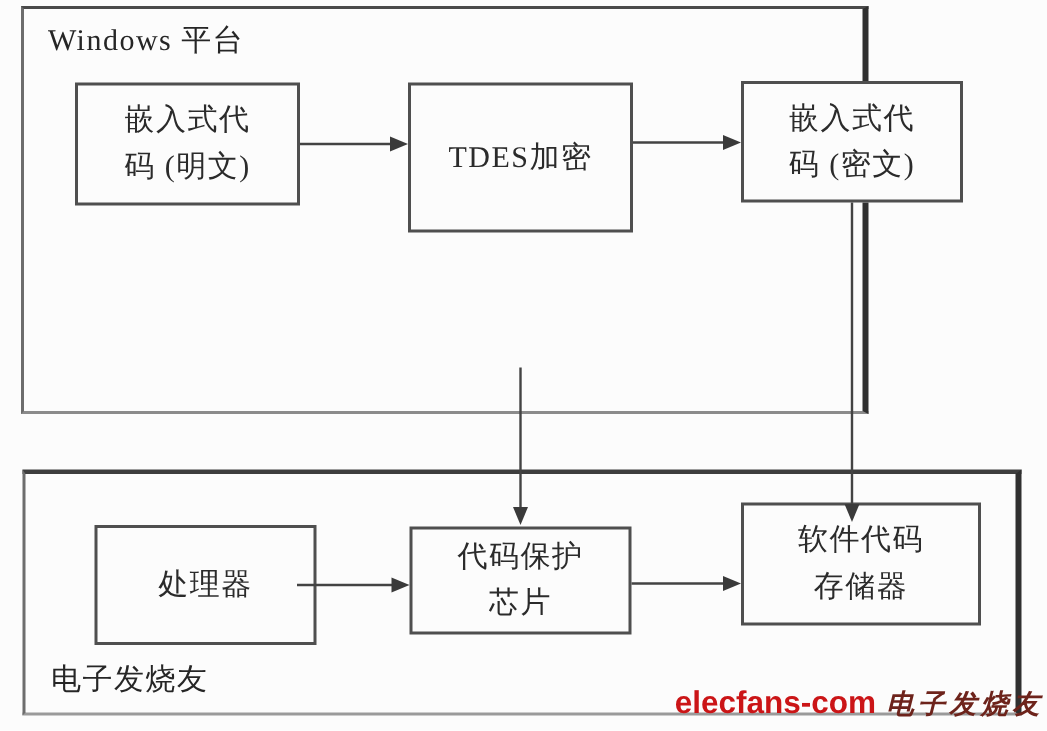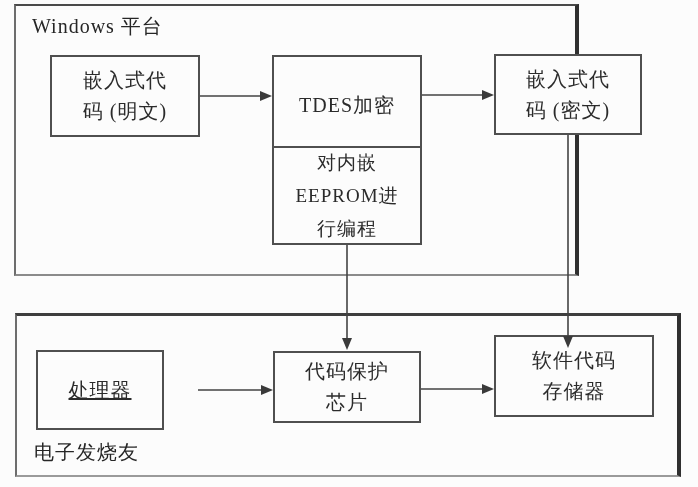--- a/index.html
+++ b/index.html
@@ -60,21 +60,21 @@
     font-size: 20px;
     line-height: 1.55;
     color: #2b2b2b;
     white-space: pre-line;
     letter-spacing: 1px;
   }
   .box-plain     { left: 50px;  top: 55px;  width: 150px; height: 82px; }
   .box-tdes      { left: 272px; top: 55px;  width: 150px; height: 100px; }
   .box-cipher    { left: 494px; top: 54px;  width: 148px; height: 81px; }
   .box-eeprom    { left: 272px; top: 146px; width: 150px; height: 99px; font-size: 19px; line-height: 1.75; }
-  .box-processor { left: 36px;  top: 350px; width: 128px; height: 80px; text-decoration: underline; }
+  .box-processor { left: 63px;  top: 350px; width: 148px; height: 80px; }
   .box-chip      { left: 273px; top: 351px; width: 148px; height: 72px; }
   .box-memory    { left: 494px; top: 335px; width: 160px; height: 82px; }
 
   .connectors {
     position: absolute;
     left: 0; top: 0;
     width: 698px; height: 487px;
     pointer-events: none;
   }
   .connectors line { stroke: #434343; stroke-width: 1.6; }
@@ -119,23 +119,20 @@
   </div>
 
   <div class="box box-plain">嵌入式代
 码 (明文)</div>
 
   <div class="box box-tdes">TDES加密</div>
 
   <div class="box box-cipher">嵌入式代
 码 (密文)</div>
 
-  <div class="box box-eeprom">对内嵌
-EEPROM进
-行编程</div>
 
   <div class="box box-processor">处理器</div>
 
   <div class="box box-chip">代码保护
 芯片</div>
 
   <div class="box box-memory">软件代码
 存储器</div>
 
   <svg class="connectors" viewBox="0 0 698 487">
@@ -158,14 +155,18 @@
     <g>
       <line x1="198" y1="390" x2="262" y2="390"></line>
       <polygon points="273,390 261,385 261,395"></polygon>
     </g>
     <g>
       <line x1="421" y1="389" x2="483" y2="389"></line>
       <polygon points="494,389 482,384 482,394"></polygon>
     </g>
   </svg>
 
+  <div class="watermark">
+    <span class="wm-logo"><span>elecfans</span><span>-</span><span>com</span></span>
+    <span class="wm-slogan">电子发烧友</span>
+  </div>
 
 </div>
 
 </body></html>

